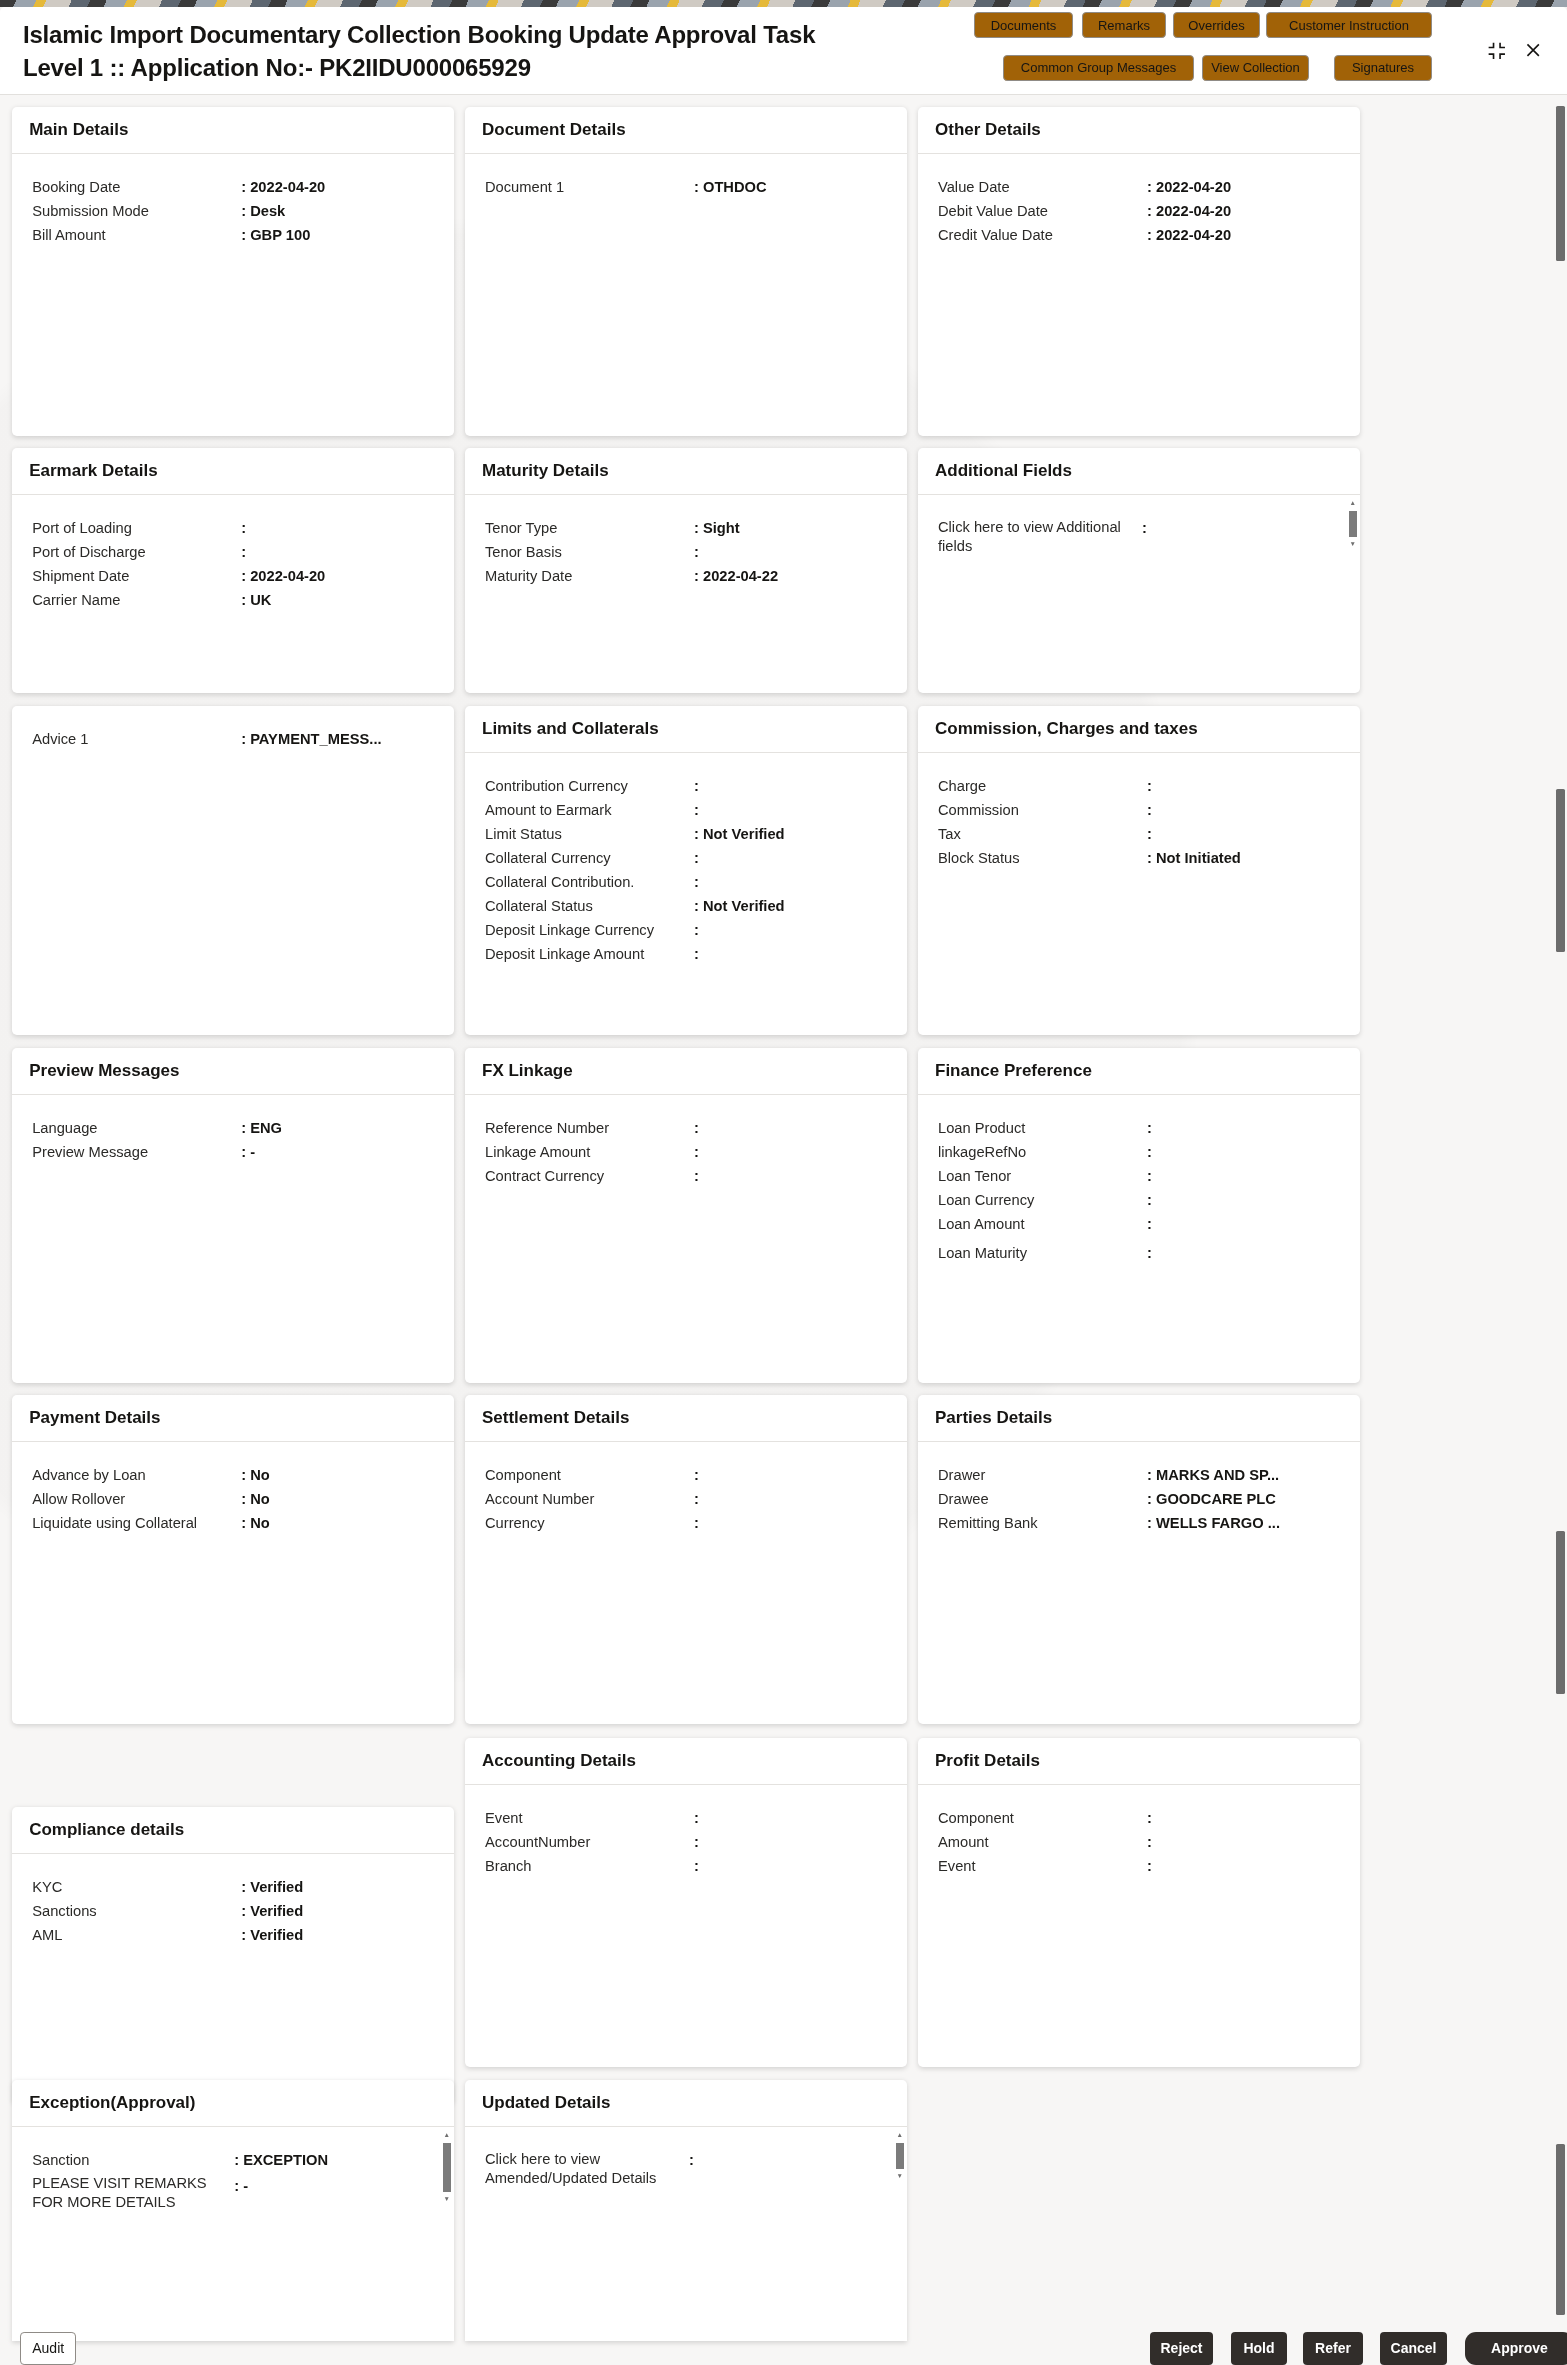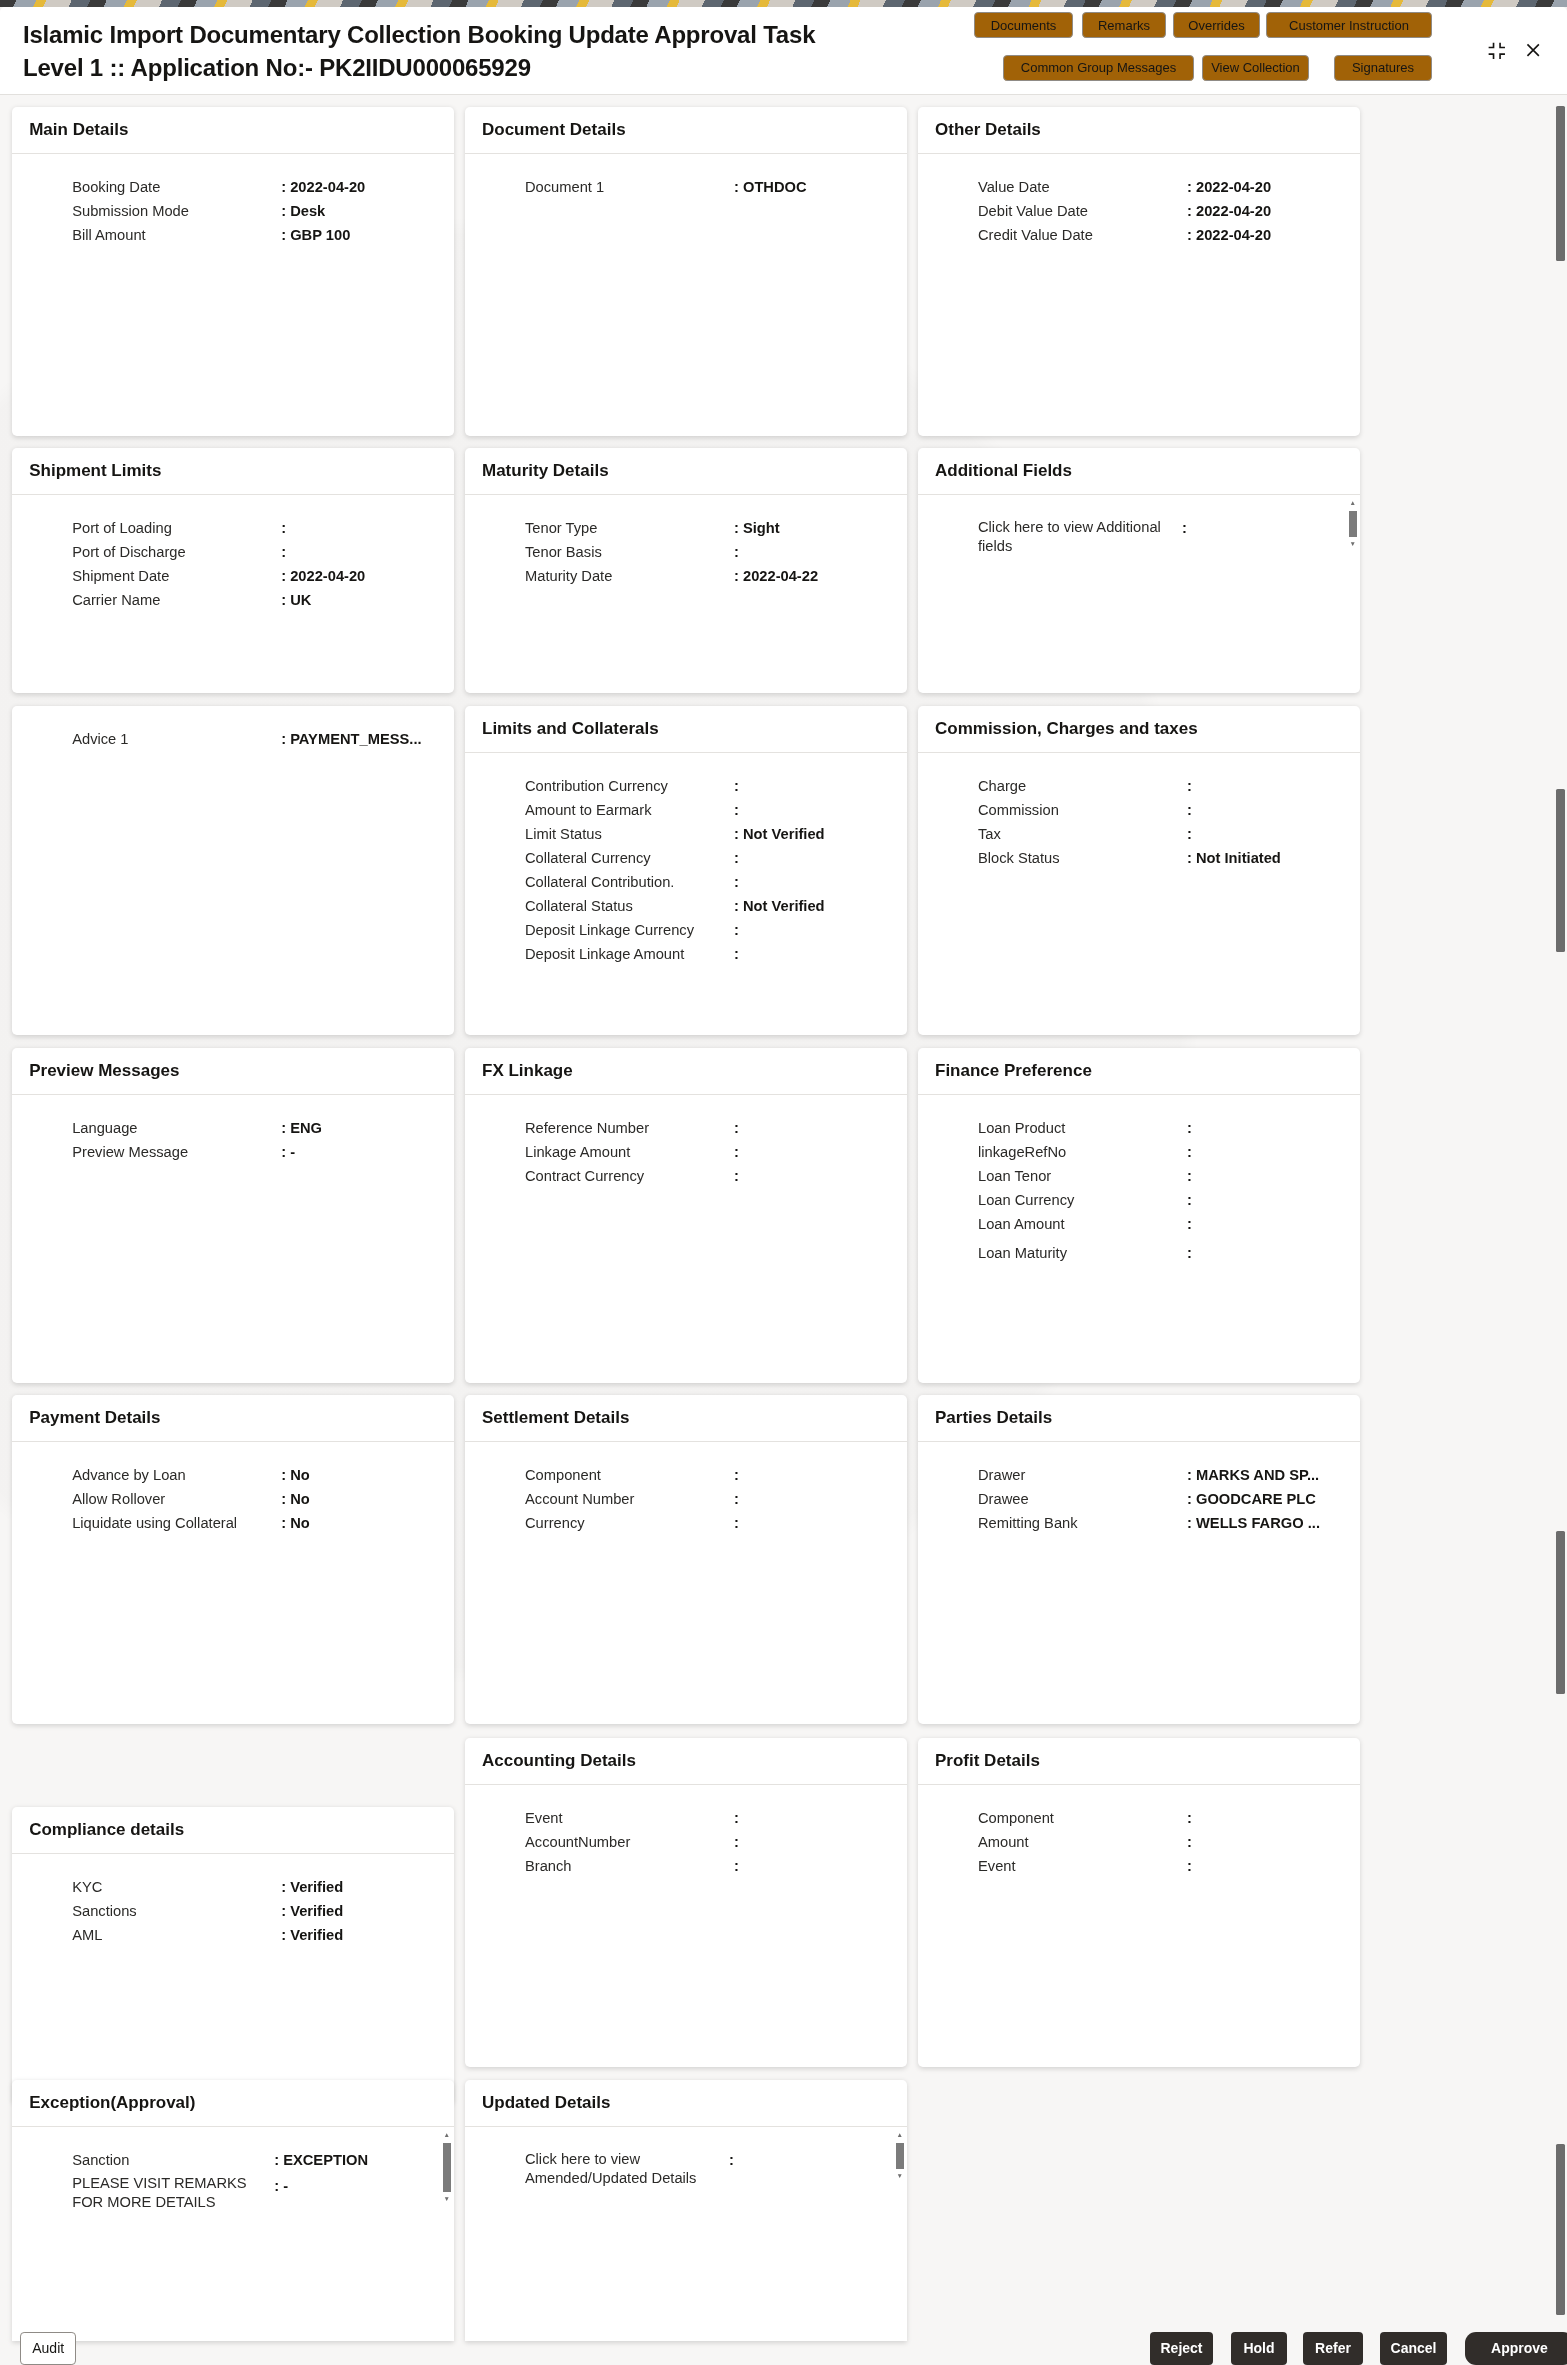--- a/index.html
+++ b/index.html
@@ -45,21 +45,21 @@
   .card {
     position: absolute; width: 442px;
     background: #fff; border-radius: 4.9px;
     box-shadow: 0 1.6px 4.9px rgba(0,0,0,0.14);
   }
   .card-head {
     height: 47px; border-bottom: 0.8px solid #e4e2df;
     padding-left: 17px; display: flex; align-items: center;
     font-size: 17px; font-weight: bold; color: #161513;
   }
-  .card-body { padding-top: 21px; padding-left: 20px; position: relative; margin-left: 40px; }
+  .card-body { padding-top: 21px; padding-left: 20px; position: relative; }
   .row { display: flex; font-size: 14.7px; line-height: 24px; }
   .lbl { width: 209px; color: #2b2a28; }
   .val { font-weight: bold; color: #161513; white-space: nowrap; }
   .lbl.wrap { line-height: 19px; padding-top: 2.4px; padding-bottom: 3.3px; }
   .mini-scroll {
     position: absolute; right: 3.3px; width: 8.2px;
   }
   .mini-scroll .arr { font-size: 6.5px; color: #6f6f6f; text-align: center; line-height: 8.2px; }
   .mini-scroll .thumb { width: 8.2px; background: #7b7b7b; margin: 3.3px 0; }
   .footer {
@@ -155,21 +155,21 @@
           <span class="val">: 2022-04-20</span>
         </div>
       <div class="row">
           <span class="lbl">Credit Value Date</span>
           <span class="val">: 2022-04-20</span>
         </div>
     </div>
   </div>
 
   <div class="card" style="left:12.2px;top:441px;height:245px;">
-    <div class="card-head">Shipment Limits</div>
+    <div class="card-head">Earmark Details</div>
     <div class="card-body">
       <div class="row">
           <span class="lbl">Port of Loading</span>
           <span class="val">:</span>
         </div>
       <div class="row">
           <span class="lbl">Port of Discharge</span>
           <span class="val">:</span>
         </div>
       <div class="row">

